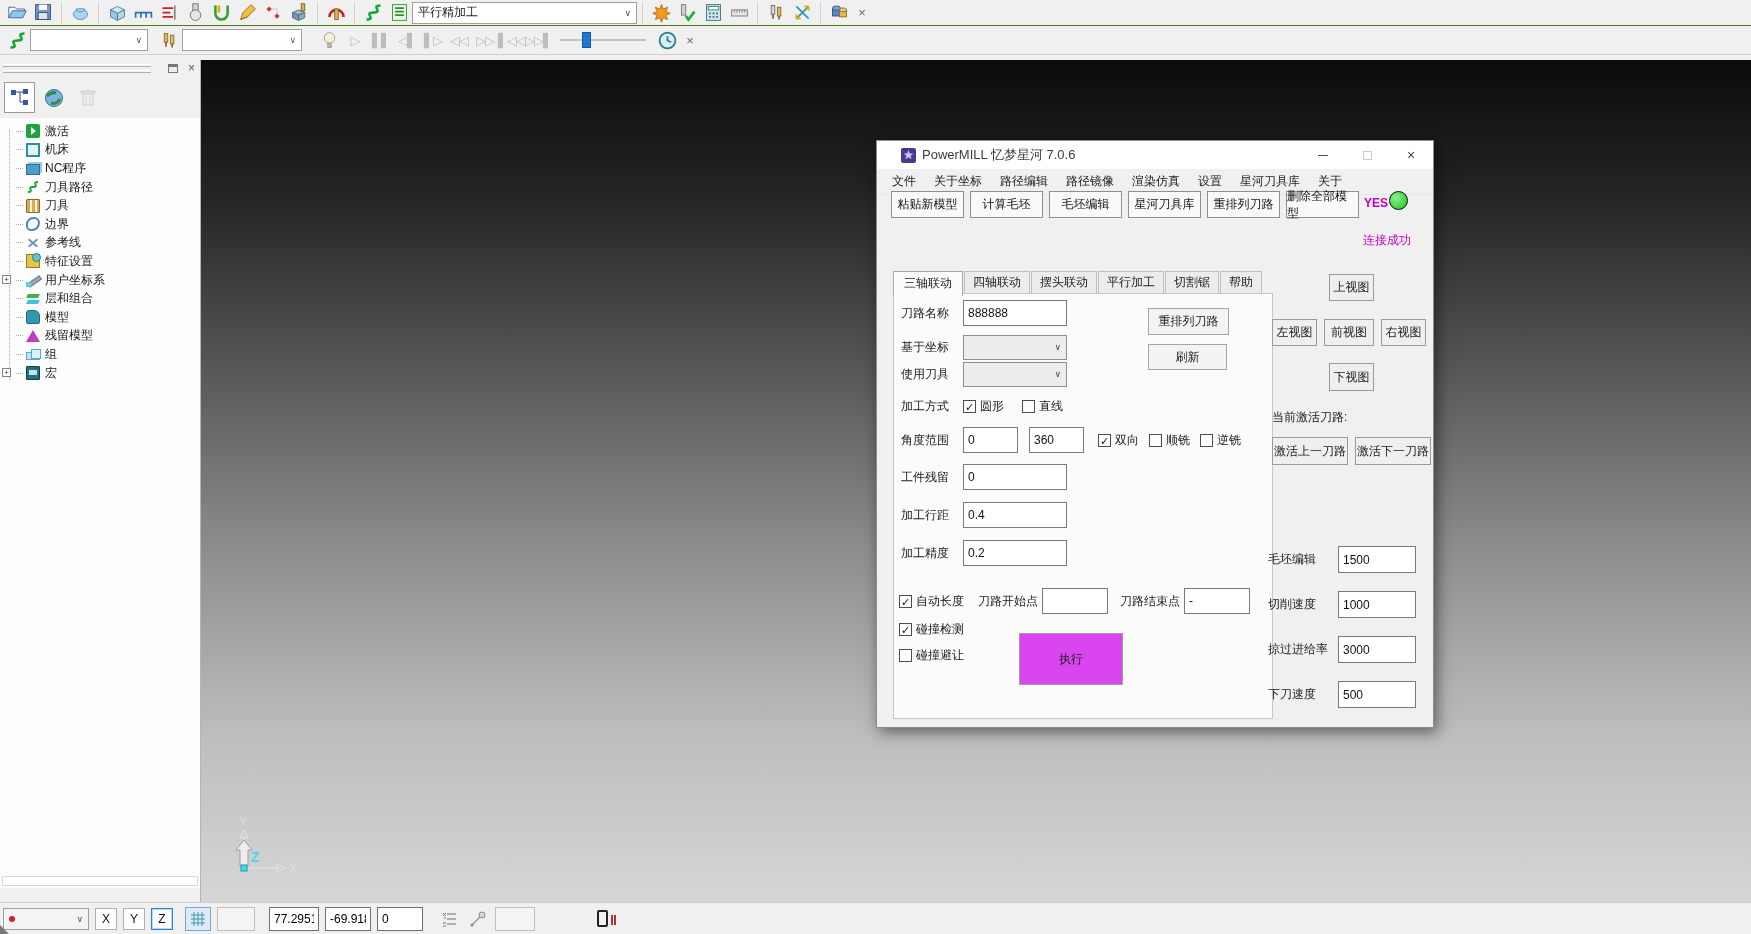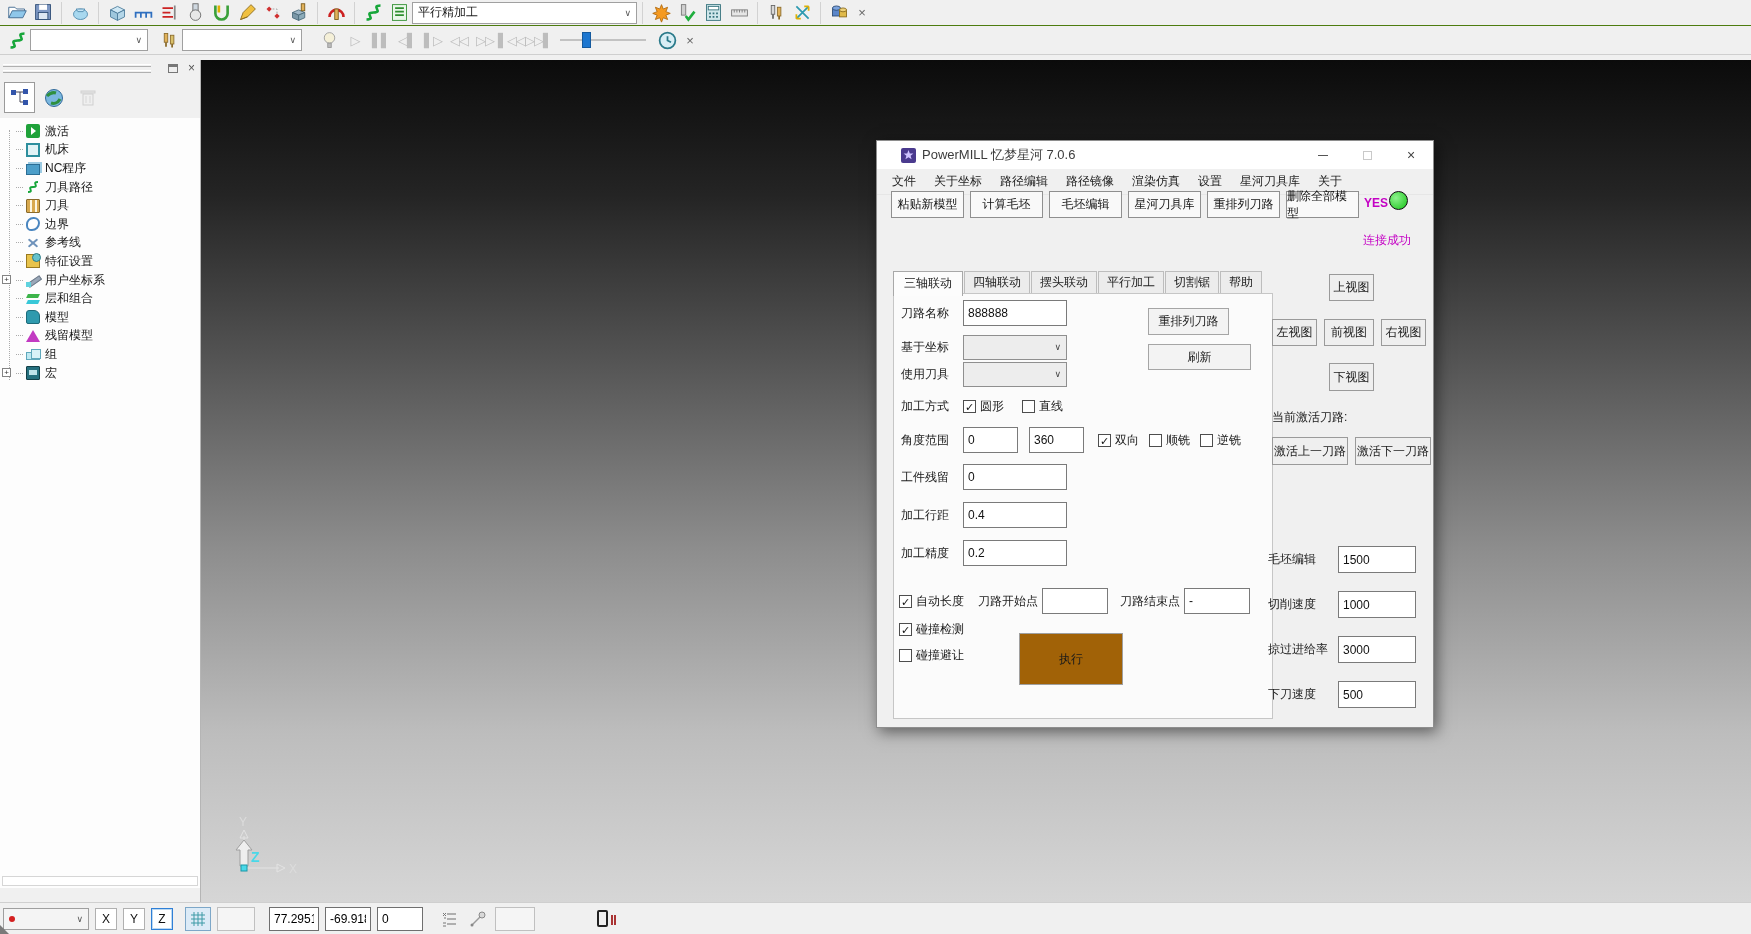--- a/index.html
+++ b/index.html
@@ -96,21 +96,21 @@
 .tabpage{position:absolute;left:0;top:22px;right:0;bottom:0;background:#fbfbfb;border:1px solid #c6c6c6}
 .frow{position:absolute;left:7px;display:flex;align-items:center;height:26px}
 .flabel{width:62px;flex:0 0 62px}
 .tbox{background:#fff;border:1px solid #7a7a7a;height:26px;padding:0 4px;font-size:12px;font-family:inherit;color:#111}
 .w104{width:104px}.w55{width:55px}.w66{width:66px}
 .dcombo{width:104px;height:25px;background:#ededed;border:1px solid #8f8f8f;display:flex;align-items:center;padding:0 5px}
 .dcombo .chev{margin-left:auto;color:#444;font-size:9px}
 .cb{display:flex;align-items:center;gap:4px;white-space:nowrap}
 .cbx{width:13px;height:13px;border:1px solid #4d4d4d;background:#fff;font-size:11px;line-height:12px;text-align:center;color:#111;flex:0 0 13px}
 .pagebtn{position:absolute;background:#f3f3f3;border:1px solid #a5a5a5;display:flex;align-items:center;justify-content:center}
-.bigbtn{background:#a16207;border:1px solid #9f9f9f}
+.bigbtn{background:#d946ef;border:1px solid #9f9f9f}
 .vbtn{position:absolute;background:#efefef;border:1px solid #9a9a9a;display:flex;align-items:center;justify-content:center;font-size:12px}
 .lbl-active{position:absolute;left:395px;top:268px}
 .prow{position:absolute;left:391px;display:flex;align-items:center;height:27px}
 .prow .plabel{width:70px;flex:0 0 70px}
 .prow .tbox{width:78px;height:27px}
 
 
 .statusbar{position:absolute;left:0;bottom:0;width:100%;height:32px;background:#f0f0f0;border-top:1px solid #cfcfcf;display:flex;align-items:center;padding-left:3px;gap:6px}
 .scombo{width:86px;height:22px;background:#f4f4f4;border:1px solid #9f9f9f;display:flex;align-items:center;padding:0 5px;gap:4px}
 .reddot{width:6px;height:6px;border-radius:50%;background:#d42020}
@@ -511,21 +511,21 @@
         <input class="tbox w104" value="888888" style="">
       </div>
       <div class="pagebtn" style="left:254px;top:14px;width:81px;height:27px">重排列刀路</div>
       <div class="frow" style="top:40px">
         <span class="flabel">基于坐标</span>
         <div class="dcombo">
             <span></span>
             <span class="chev">∨</span>
           </div>
       </div>
-      <div class="pagebtn" style="left:254px;top:50px;width:103px;height:26px">刷新</div>
+      <div class="pagebtn" style="left:254px;top:50px;width:79px;height:26px">刷新</div>
       <div class="frow" style="top:67px">
         <span class="flabel">使用刀具</span>
         <div class="dcombo">
             <span></span>
             <span class="chev">∨</span>
           </div>
       </div>
       <div class="frow" style="top:99px">
         <span class="flabel">加工方式</span>
         <span class="cb">

